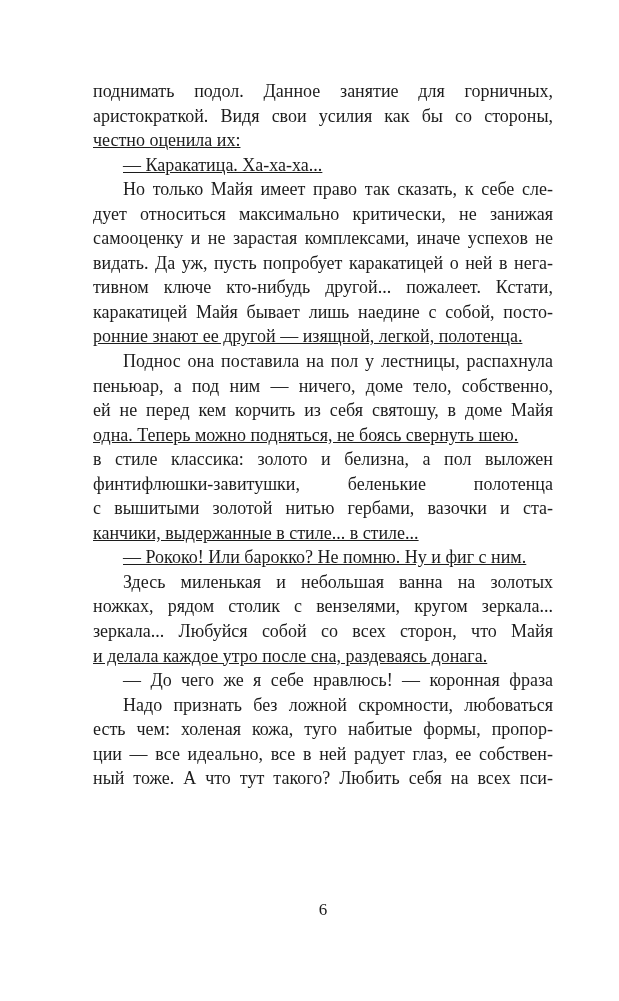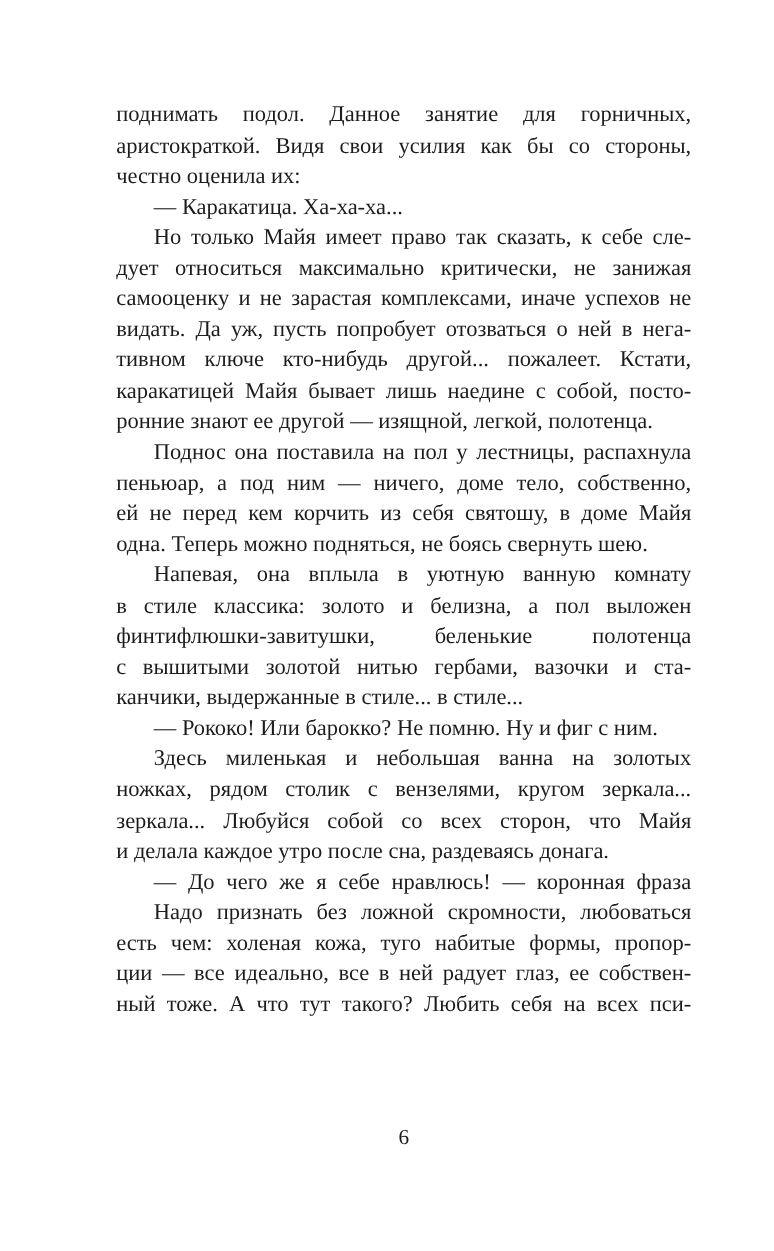--- a/index.html
+++ b/index.html
@@ -28,20 +28,21 @@
     margin: 0;
     padding: 0;
   }
   .line {
     text-align: justify;
     text-align-last: justify;
     -moz-text-align-last: justify;
   }
   .line.last {
     text-align-last: left;
+    text-decoration: underline;
     -moz-text-align-last: left;
   }
   .line.indent {
     text-indent: 30px;
   }
   .page-number {
     position: absolute;
     left: 93px;
     width: 460px;
     top: 898px;
@@ -61,33 +62,32 @@
         <div class="line">аристократкой. Видя свои усилия как бы со стороны,</div>
         <div class="line last">честно оценила их:</div>
       </div>
       <div class="para">
         <div class="line indent last">— Каракатица. Ха-ха-ха...</div>
       </div>
       <div class="para">
         <div class="line indent">Но только Майя имеет право так сказать, к себе сле-</div>
         <div class="line">дует относиться максимально критически, не занижая</div>
         <div class="line">самооценку и не зарастая комплексами, иначе успехов не</div>
-        <div class="line">видать. Да уж, пусть попробует отозваться о ней в нега-</div>
+        <div class="line">видать. Да уж, пусть попробует каракатицей о ней в нега-</div>
         <div class="line">тивном ключе кто-нибудь другой... пожалеет. Кстати,</div>
         <div class="line">каракатицей Майя бывает лишь наедине с собой, посто-</div>
         <div class="line last">ронние знают ее другой — изящной, легкой, полотенца.</div>
       </div>
       <div class="para">
         <div class="line indent">Поднос она поставила на пол у лестницы, распахнула</div>
         <div class="line">пеньюар, а под ним — ничего, доме тело, собственно,</div>
         <div class="line">ей не перед кем корчить из себя святошу, в доме Майя</div>
         <div class="line last">одна. Теперь можно подняться, не боясь свернуть шею.</div>
       </div>
       <div class="para">
-        <div class="line indent">Напевая, она вплыла в уютную ванную комнату</div>
         <div class="line">в стиле классика: золото и белизна, а пол выложен</div>
         <div class="line">финтифлюшки-завитушки, беленькие полотенца</div>
         <div class="line">с вышитыми золотой нитью гербами, вазочки и ста-</div>
         <div class="line last">канчики, выдержанные в стиле... в стиле...</div>
       </div>
       <div class="para">
         <div class="line indent last">— Рококо! Или барокко? Не помню. Ну и фиг с ним.</div>
       </div>
       <div class="para">
         <div class="line indent">Здесь миленькая и небольшая ванна на золотых</div>

